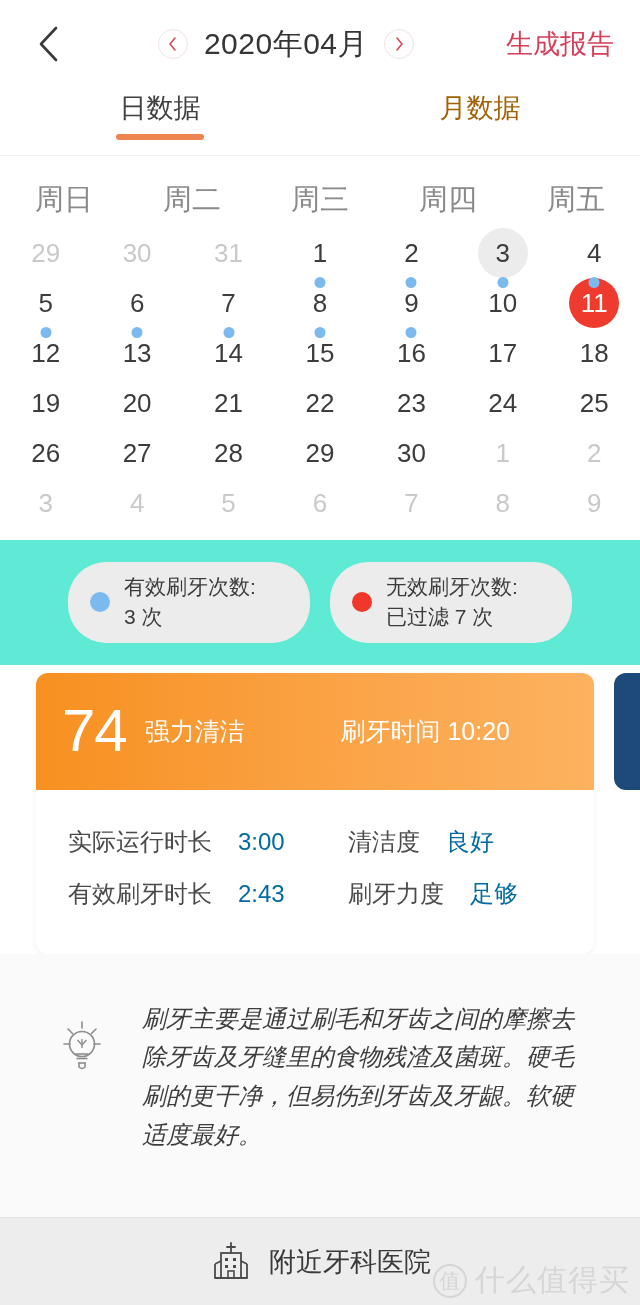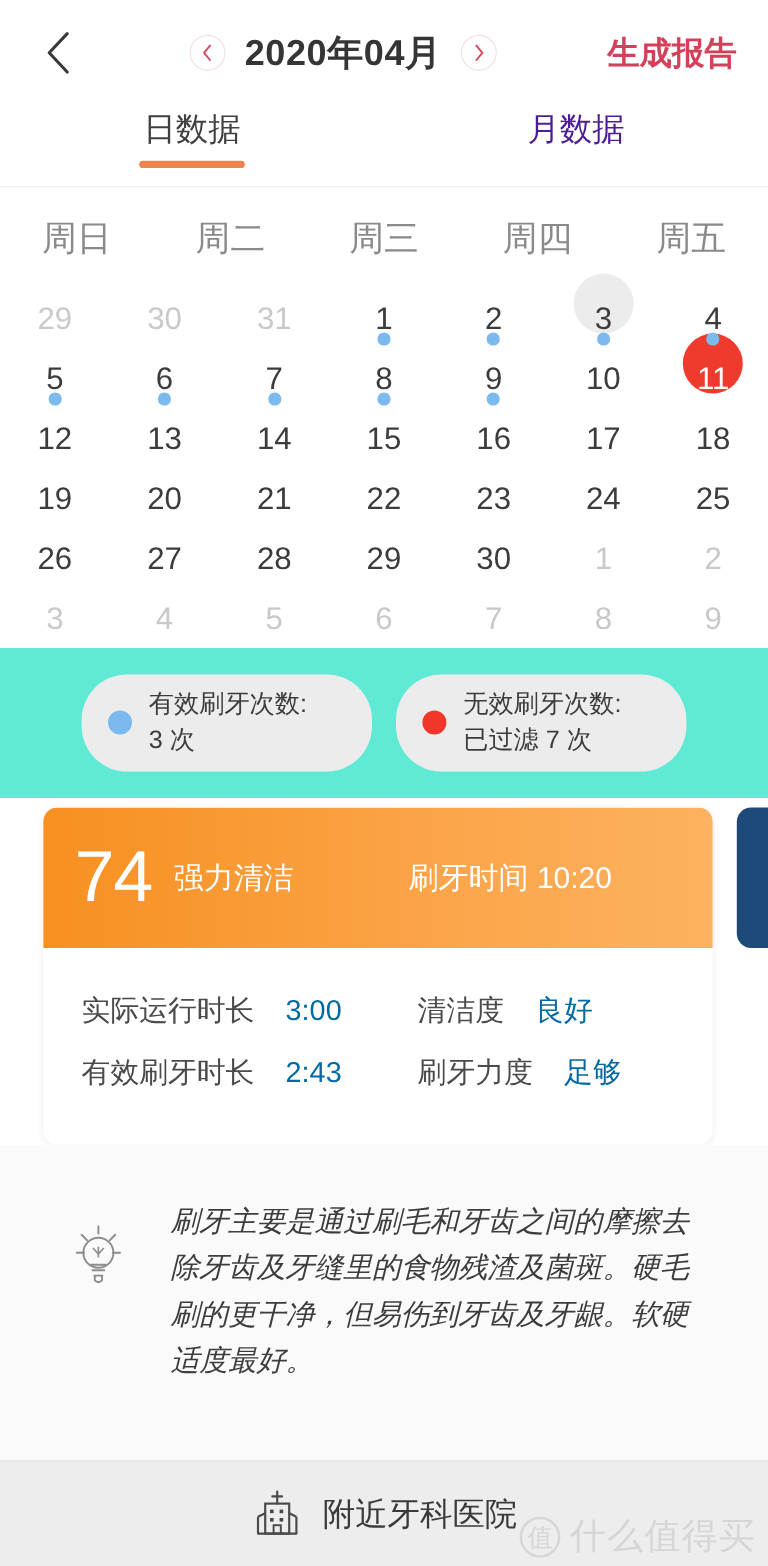--- a/index.html
+++ b/index.html
@@ -18,21 +18,20 @@
   }
 
   
   .topbar {
     height: 88px;
     flex: 0 0 88px;
     display: flex;
     align-items: center;
     padding: 0 26px;
     background: #ffffff;
-    font-weight: bold;
   }
   .back-btn {
     width: 46px; height: 46px;
     display: flex; align-items: center; justify-content: center;
     flex: 0 0 46px;
   }
   .back-btn svg { display:block; }
   .month-nav {
     flex: 1 1 auto;
     display: flex;
@@ -70,21 +69,21 @@
     display: flex;
     align-items: flex-start;
     background: #ffffff;
     border-bottom: 1px solid #f0f0f0;
     position: relative;
   }
   .tab {
     flex: 1 1 50%;
     text-align: center;
     font-size: 27px;
-    color: #4c1d95;
+    color: #a16207;
     position: relative;
     padding-top: 2px;
   }
   .tab.active { color: #404040; }
   .tab.active .tab-underline {
     position: absolute;
     left: 50%;
     transform: translateX(-50%);
     bottom: -14px;
     width: 88px;
@@ -113,21 +112,21 @@
   .weekday {
     font-size: 29px;
     color: #8a8a8a;
     height: 58px;
     line-height: 58px;
   }
   .day-row { height: 50px; }
   .day-wrap {
     position: relative;
     width: 50px; height: 50px;
-    display: flex; align-items: flex-end; justify-content: center;
+    display: flex; align-items: center; justify-content: center;
   }
   .day-num {
     position: relative;
     z-index: 2;
     font-size: 26px;
     color: #3c3c3c;
     line-height: 1;
   }
   .day-num.muted { color: #c9c9c9; }
   .day-bg {

